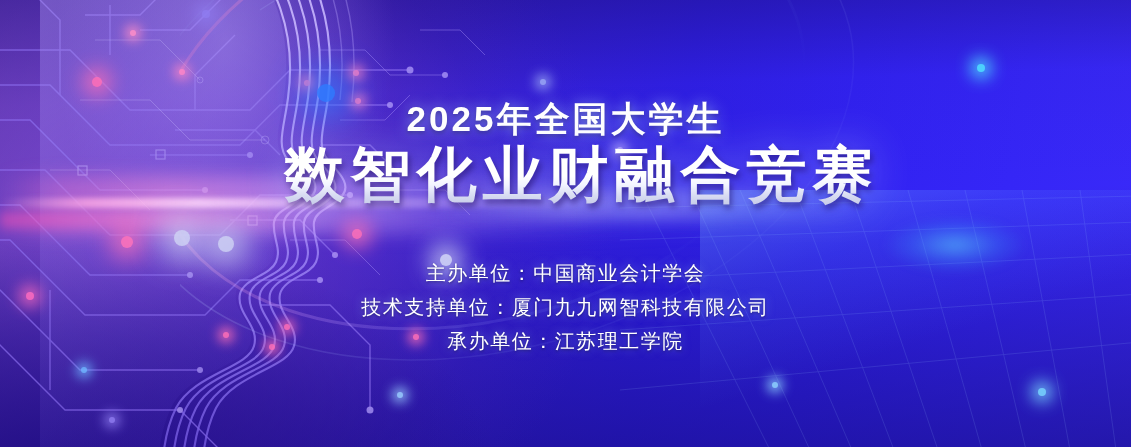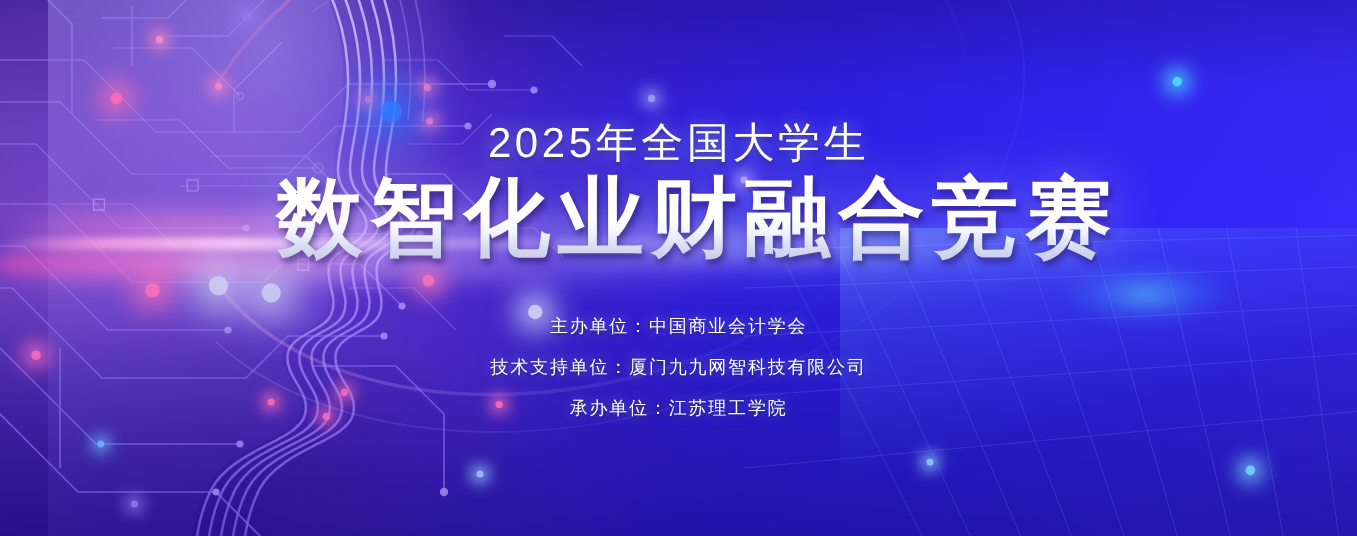--- a/index.html
+++ b/index.html
@@ -164,30 +164,30 @@
   
   .content {
     position: absolute;
     inset: 0;
     text-align: center;
   }
   .subtitle-top {
     position: absolute;
     left: 0; right: 0; top: 96px;
     font-size: 35px;
-    font-weight: normal;
+    font-weight: bold;
     color: #ffffff;
     letter-spacing: 3px;
     text-shadow: 0 0 14px rgba(160,190,255,.75), 0 2px 4px rgba(20,10,80,.6);
   }
   .main-title {
     position: absolute;
     left: 0; right: 0; top: 142px;
     font-family: "DejaVu Serif", "Liberation Serif", serif;
-    font-size: 72px;
+    font-size: 60px;
     font-weight: bold;
     line-height: 1.08;
     letter-spacing: 6px;
     background: linear-gradient(180deg,
       #ffffff 0%,
       #ffffff 52%,
       #f2f4ff 66%,
       #d8dcf2 82%,
       #c3c8e6 100%);
     -webkit-background-clip: text;
@@ -196,21 +196,21 @@
     -webkit-text-fill-color: transparent;
     filter: drop-shadow(2px 4px 3px rgba(30,10,90,.55))
             drop-shadow(0 0 22px rgba(180,200,255,.45));
     padding-left: 32px;
   }
   .org-block {
     position: absolute;
     left: 0; right: 0; top: 256px;
   }
   .org-line {
-    font-size: 15px;
+    font-size: 20px;
     color: #ffffff;
     letter-spacing: 1.5px;
     line-height: 34px;
     text-shadow: 0 0 10px rgba(150,180,255,.6), 0 1px 3px rgba(15,8,70,.75);
   }
 </style>
 </head>
 <body>
 
 <div id="banner">

